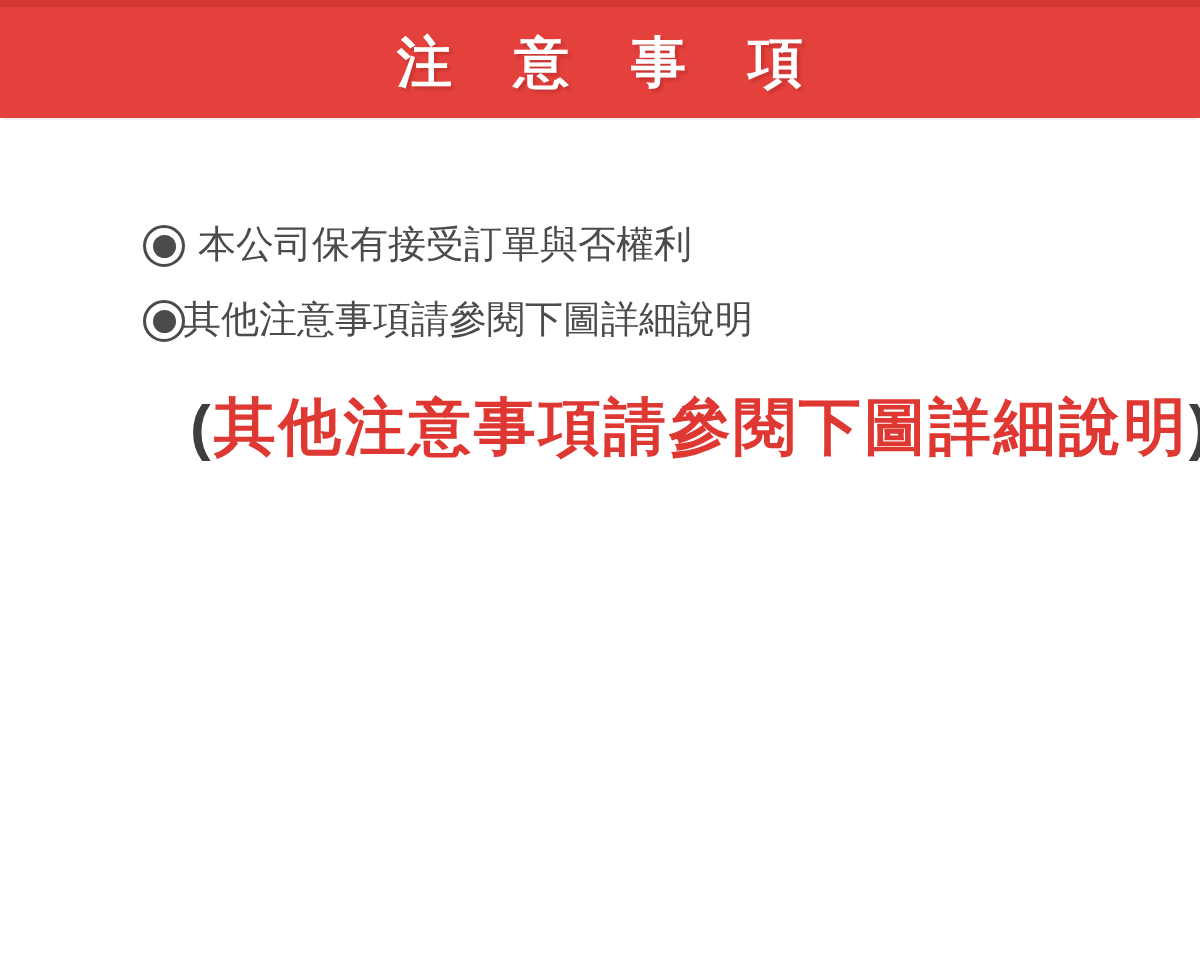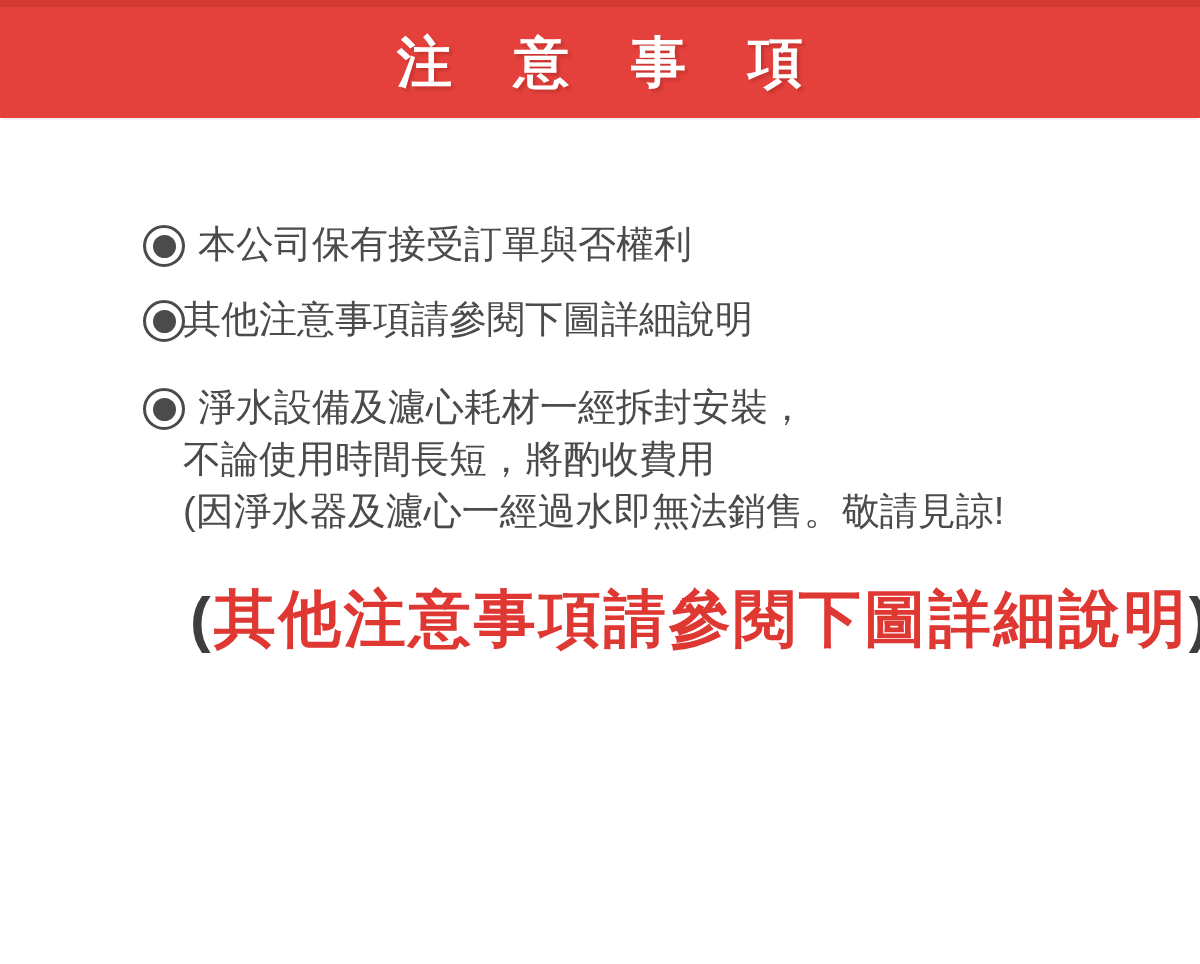--- a/index.html
+++ b/index.html
@@ -114,29 +114,19 @@
 
     <div class="note-item gap-md">
       <span class="fisheye">
           <span class="dot"></span>
         </span>
       <div class="note-text">
         <div class="note-line">其他注意事項請參閱下圖詳細說明</div>
       </div>
     </div>
 
-    <div class="note-item">
-      <span class="fisheye">
-          <span class="dot"></span>
-        </span>
-      <div class="note-text">
-        <div class="note-line note-line--first">淨水設備及濾心耗材一經拆封安裝，</div>
-        <div class="note-line">不論使用時間長短，將酌收費用</div>
-        <div class="note-line">(因淨水器及濾心一經過水即無法銷售。敬請見諒!</div>
-      </div>
-    </div>
 
     <div class="footnote">
       <span class="paren">(</span><span class="red">其他注意事項請參閱下圖詳細說明</span><span class="paren">)</span>
     </div>
 
   </div>
 </div>
 
 </body></html>

